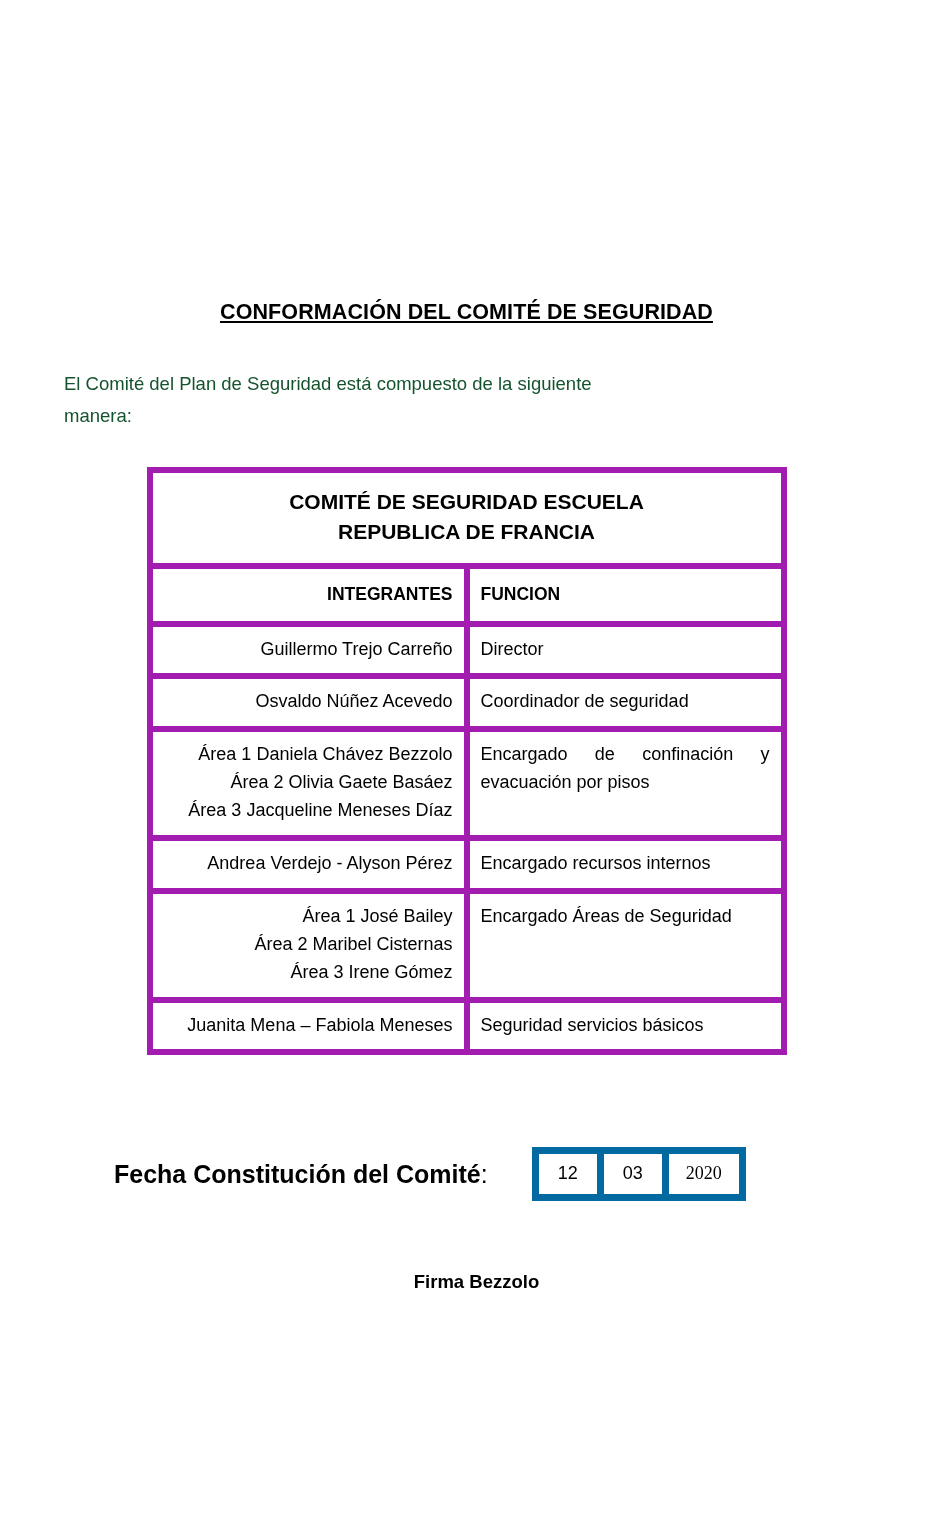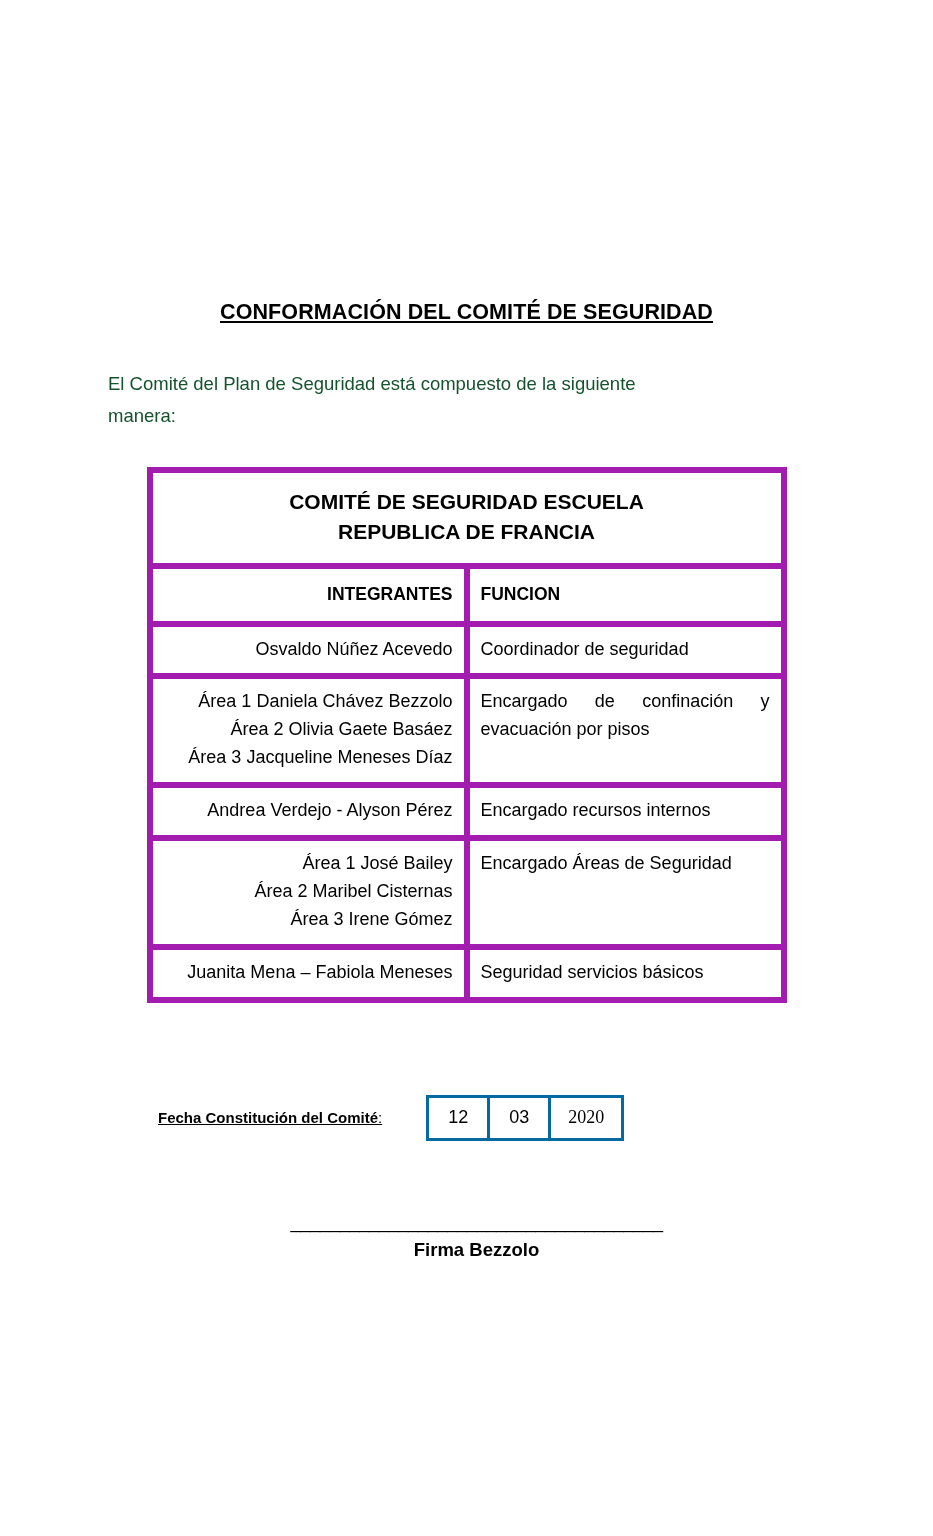--- a/index.html
+++ b/index.html
@@ -12,21 +12,21 @@
     height: 1536px;
     font-family: "Liberation Sans", sans-serif;
     color: #000000;
     position: relative;
     overflow: hidden;
   }
   .page {
     width: 933px;
     height: 1086px;
     box-sizing: border-box;
-    padding: 0 108px;
+    padding: 0 64px;
     position: relative;
   }
   .doc-title {
     text-align: center;
     font-size: 21.5px;
     font-weight: bold;
     text-decoration: underline;
     letter-spacing: 0.1px;
     margin: 0;
     padding-top: 300px;
@@ -94,34 +94,33 @@
     padding-bottom: 16px;
   }
   
   .date-block {
     margin-top: 92px;
     display: flex;
     align-items: center;
     padding-left: 50px;
   }
   .date-label {
-    font-size: 15px;
-    font-weight: bold;
-    text-decoration: underline;
+    font-size: 25px;
+    font-weight: bold;
   }
   .date-label .colon {
     font-weight: normal;
   }
   .date-table {
     border-collapse: collapse;
     margin-left: 44px;
     table-layout: fixed;
   }
   .date-table td {
-    border: 3px solid #0369a1;
+    border: 7px solid #0369a1;
     font-size: 18px;
     text-align: center;
     padding: 9px 0 10px 0;
     width: 58px;
     margin-left: 16px;
   }
   .date-table td.year-cell {
     width: 70px;
     font-family: Liberation Serif, serif;
   }
@@ -160,20 +159,28 @@
         <td class="table-head" colspan="2">
           <span>COMITÉ DE SEGURIDAD ESCUELA</span><br>
           <span>REPUBLICA DE FRANCIA</span>
         </td>
       </tr>
       <tr>
         <td class="col-head cell-members">INTEGRANTES</td>
         <td class="col-head cell-role">FUNCION</td>
       </tr>
 
+      <tr>
+        <td class="cell-members members-lines">
+          <span>Guillermo Trejo Carreño</span>
+        </td>
+        <td class="cell-role">
+          <span>Director</span>
+        </td>
+      </tr>
 
       <tr>
         <td class="cell-members members-lines">
           <span>Osvaldo Núñez Acevedo</span>
         </td>
         <td class="cell-role">
           <span>Coordinador de seguridad</span>
         </td>
       </tr>
 
@@ -231,17 +238,16 @@
         <tr>
           <td>12</td>
           <td>03</td>
           <td class="year-cell">2020</td>
         </tr>
       </tbody>
     </table>
   </div>
 
   <div class="signature-block">
-    <div class="sig-line">______________________________________</div>
     <div class="sig-caption">Firma Bezzolo</div>
   </div>
 
 </div>
 
 </body></html>

